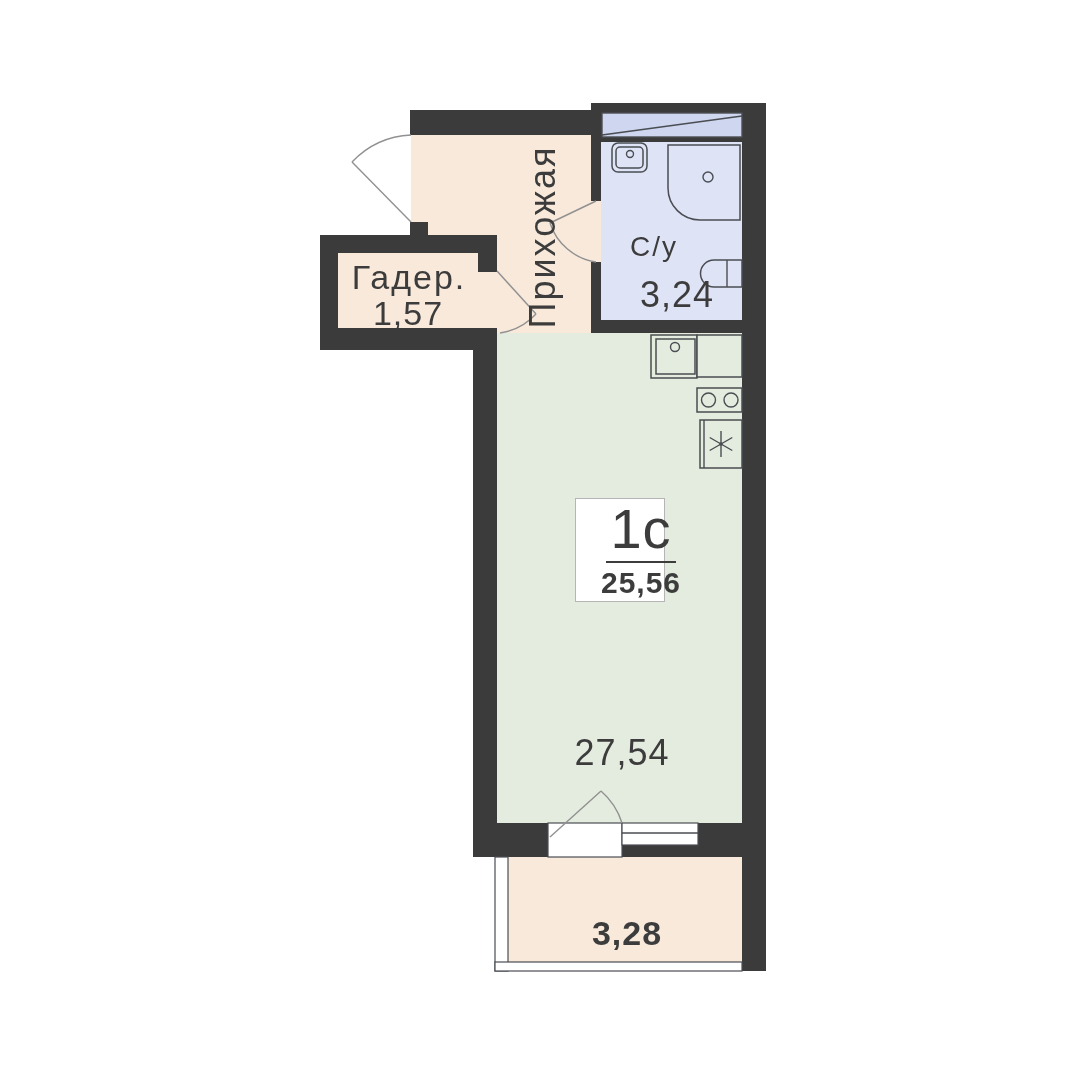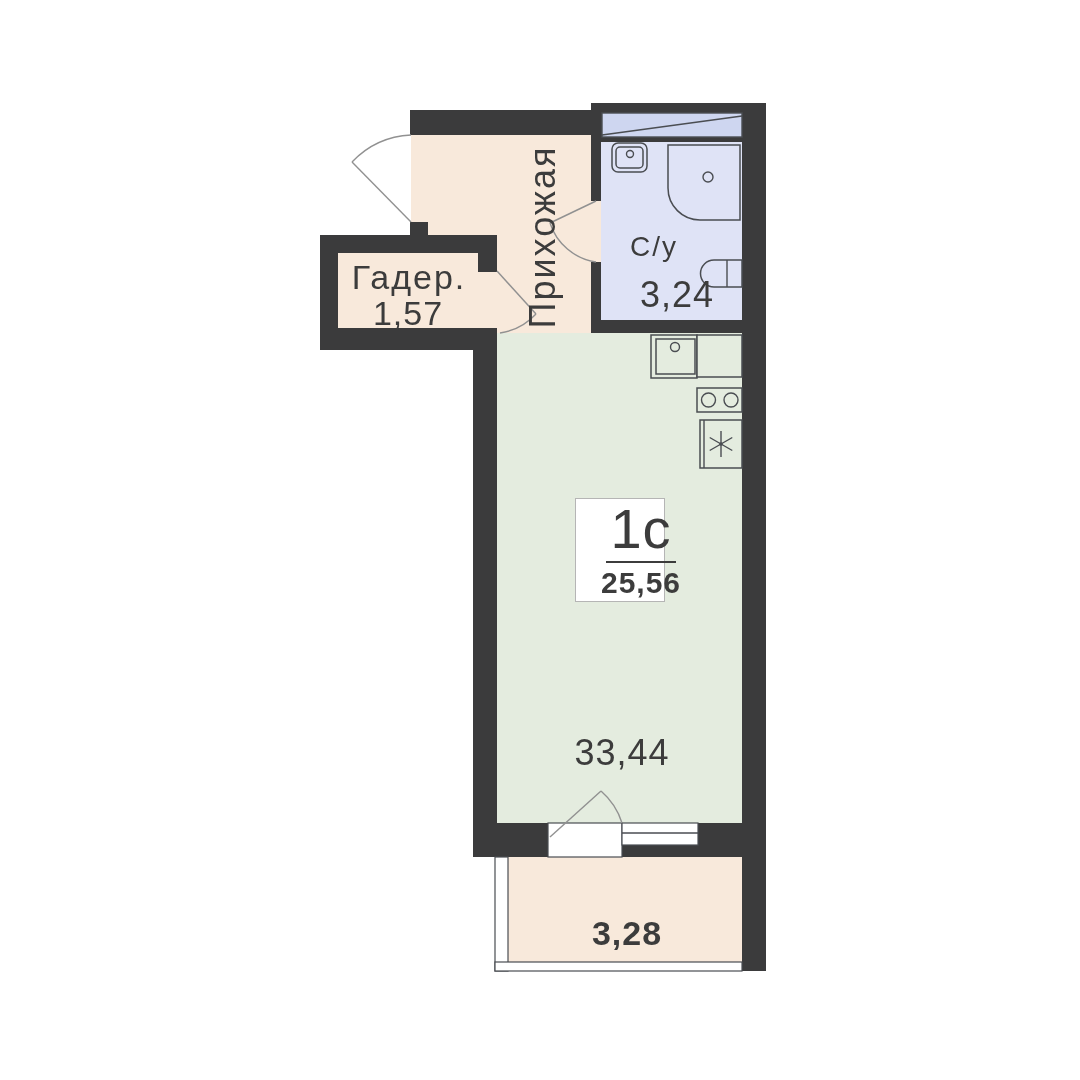--- a/index.html
+++ b/index.html
@@ -127,21 +127,21 @@
   </svg>
 
   <div class="lbl" style="left:409px;top:277px;font-size:34px;">Гадер.</div>
   <div class="lbl num" style="left:408px;top:313px;font-size:34px;">1,57</div>
 
   <div class="lbl vert" style="left:543px;top:237px;font-size:36px;">Прихожая</div>
 
   <div class="lbl" style="left:654px;top:247px;font-size:28px;">С/у</div>
   <div class="lbl num" style="left:655px;top:295px;font-size:36px;margin-left:22px;">3,24</div>
 
-  <div class="lbl num" style="left:622px;top:753px;font-size:36px;">33,44</div>
+  <div class="lbl num" style="left:622px;top:753px;font-size:36px;">27,54</div>
 
   <div class="lbl num" style="left:627px;top:933px;font-size:34px;font-weight:bold;">3,28</div>
 
   <div class="unit-box">
     <div class="unit-type">1с</div>
     <div class="unit-rule"></div>
     <div class="unit-area">25,56</div>
   </div>
 
 </div>

